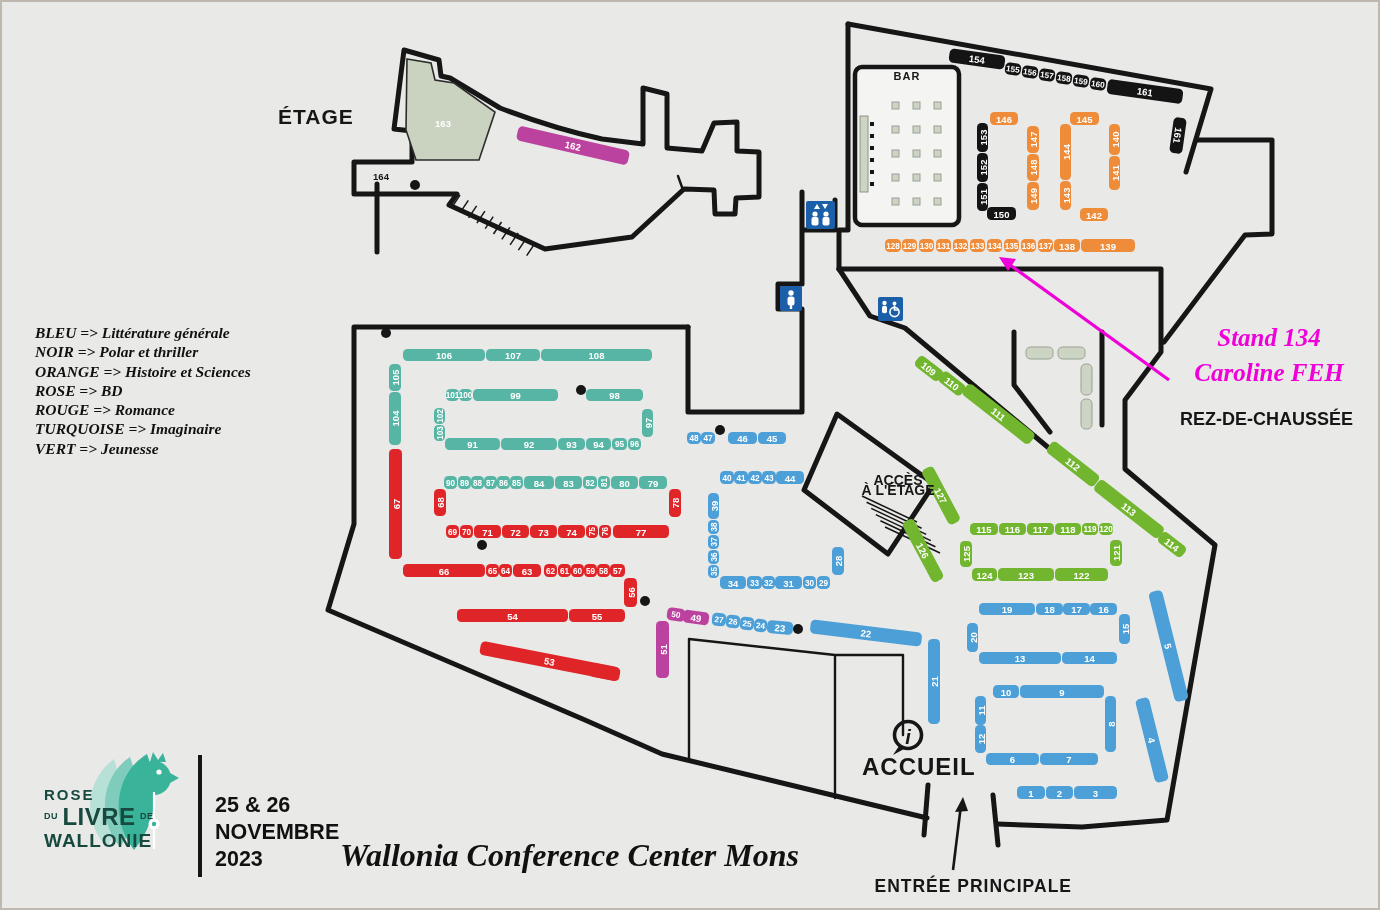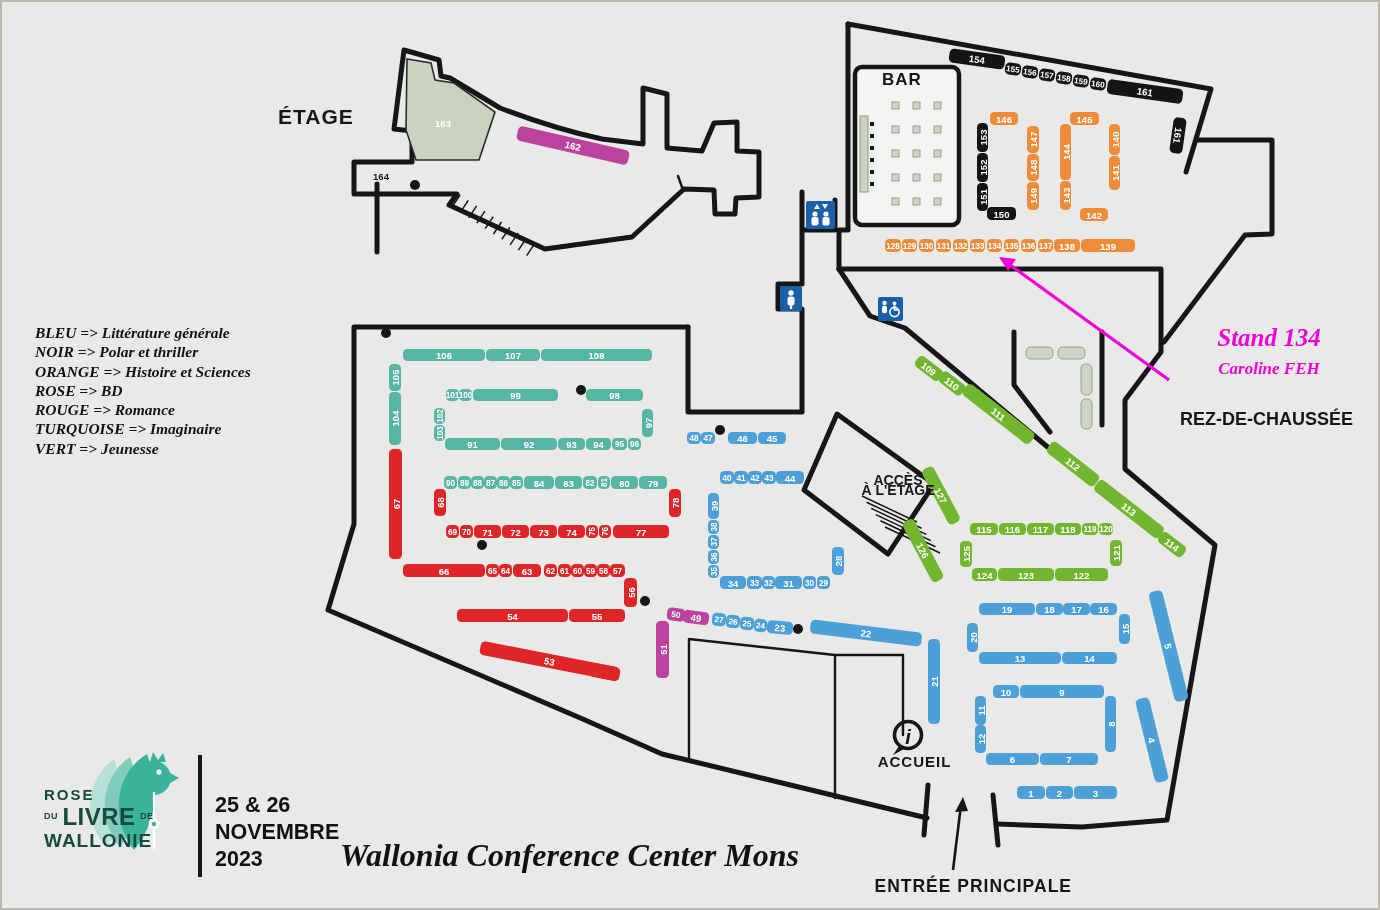--- a/index.html
+++ b/index.html
@@ -12,31 +12,31 @@
   .wall{fill:none;stroke:#161616;stroke-width:5;stroke-linejoin:round;stroke-linecap:round;}
   .wall-thin{fill:none;stroke:#161616;stroke-width:2.4;stroke-linejoin:round;stroke-linecap:round;}
   .hatch{stroke:#161616;stroke-width:1.5;}
   .stand-num{fill:#ffffff;font-family:"Liberation Sans",sans-serif;font-weight:700;
              text-anchor:middle;dominant-baseline:central;}
   .zone-num{font-family:"Liberation Sans",sans-serif;font-weight:700;
             text-anchor:middle;dominant-baseline:central;}
   .overlay{position:absolute;white-space:nowrap;}
   .lbl{font-weight:700;color:#161616;}
   #etage-label{left:276px;top:103px;font-size:21px;letter-spacing:1px;}
-  #bar-label{left:880px;top:68px;width:50px;text-align:left;font-size:17px;letter-spacing:1px;}
+  #bar-label{left:880px;top:68px;width:50px;text-align:center;font-size:11px;letter-spacing:1px;}
   #acces-label{left:858px;top:473px;width:76px;text-align:center;font-size:14px;line-height:10px;}
   #rez-label{left:1152px;top:407px;width:225px;text-align:center;font-size:18px;}
-  #accueil-label{left:860px;top:751px;width:105px;text-align:center;font-size:15px;letter-spacing:1px;}
+  #accueil-label{left:860px;top:751px;width:105px;text-align:center;font-size:24px;letter-spacing:1px;}
   #entree-label{left:838px;top:874px;width:232px;text-align:right;font-size:17.5px;letter-spacing:1px;}
   #legend{left:33px;top:321px;font-family:"Liberation Serif",serif;
           font-weight:700;font-style:italic;font-size:15.5px;line-height:19.3px;color:#111;}
   #annotation-1{left:1167px;top:322px;width:200px;text-align:center;
      font-family:"Liberation Serif",serif;font-weight:700;font-style:italic;font-size:25px;color:#ee00d8;}
   #annotation-2{left:1157px;top:357px;width:220px;text-align:center;
-     font-family:"Liberation Serif",serif;font-weight:700;font-style:italic;font-size:17px;color:#ee00d8;}
+     font-family:"Liberation Serif",serif;font-weight:700;font-style:italic;font-size:25px;color:#ee00d8;}
   #venue{left:338px;top:835px;font-family:"Liberation Serif",serif;
          font-weight:700;font-style:italic;font-size:32px;color:#111;}
   #dates{left:213px;top:771px;font-size:21.5px;line-height:27px;font-weight:700;color:#111;margin-top:19px;}
   #dates-rule{position:absolute;left:196px;top:753px;width:4px;height:122px;background:#161616;}
   #logo-text{left:42px;top:785px;color:#17493f;line-height:1;}
   #logo-text .l1{font-size:15px;font-weight:700;letter-spacing:2px;}
   #logo-text .l2{margin-top:3px;}
   #logo-text .sm{font-size:9px;font-weight:700;vertical-align:6px;letter-spacing:.5px;}
   #logo-text .big{font-size:24px;font-weight:700;letter-spacing:.5px;}
   #logo-text .l3{font-size:19px;font-weight:700;margin-top:2px;letter-spacing:1px;}

